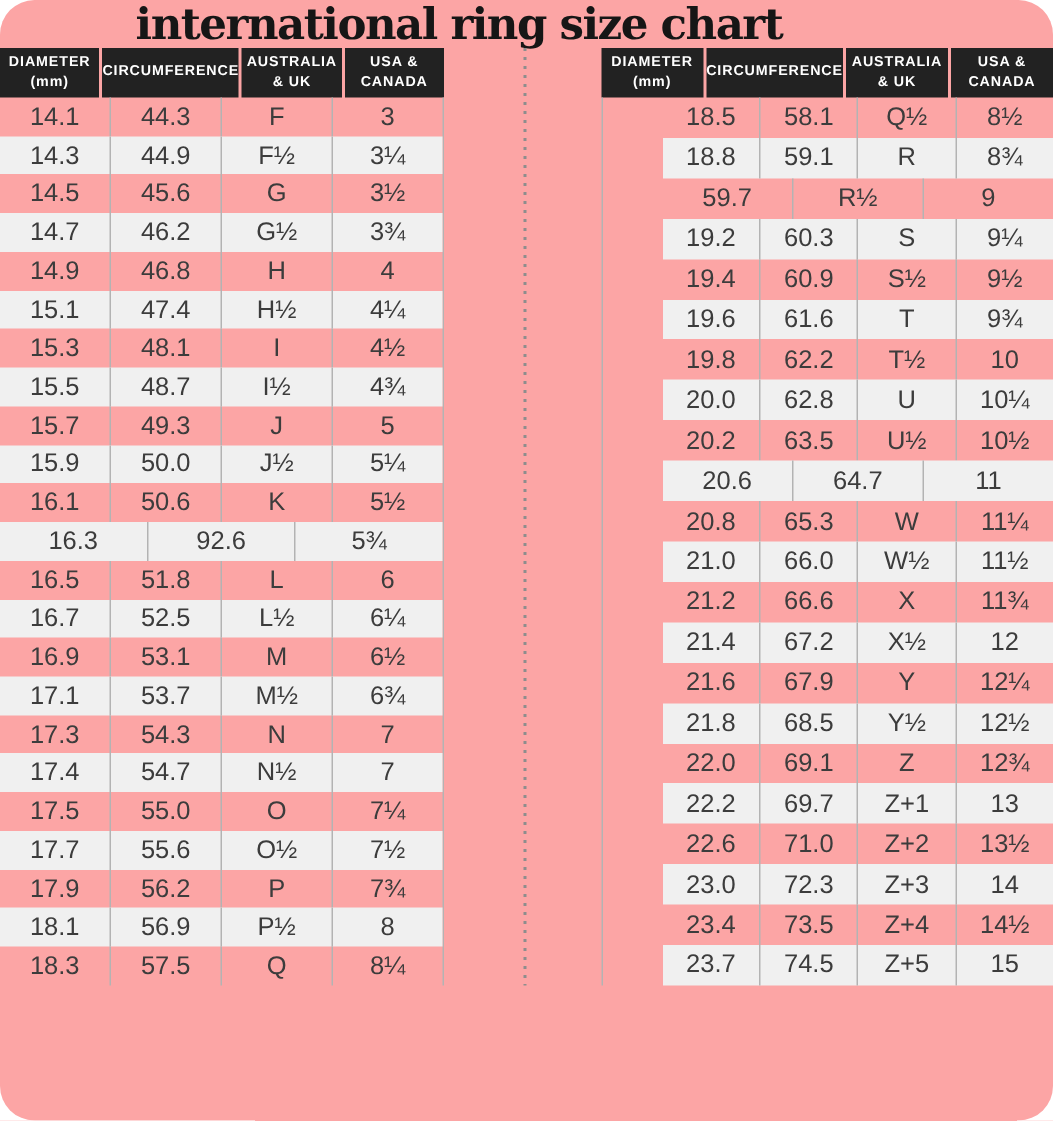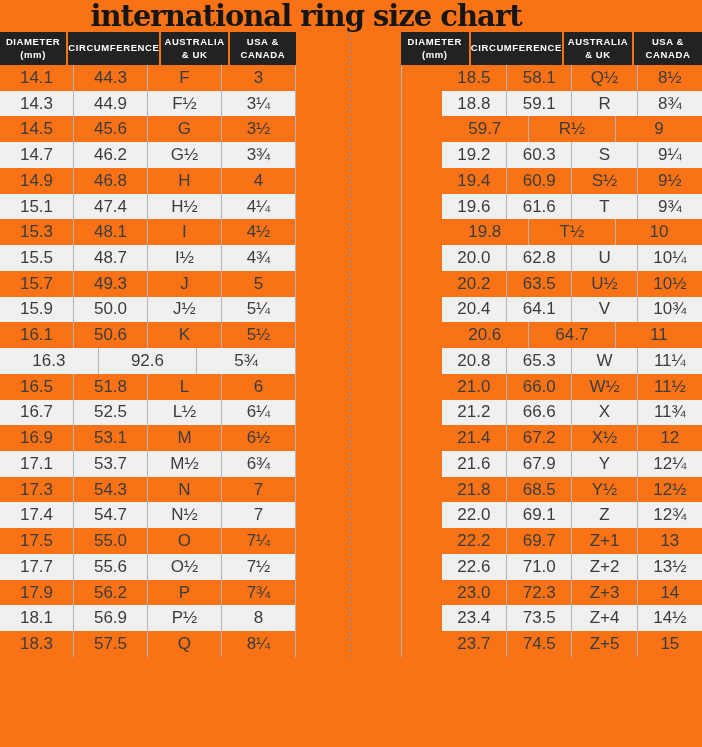--- a/index.html
+++ b/index.html
@@ -1,21 +1,22 @@
 <!DOCTYPE html>
 <html><head>
 <meta charset="utf-8">
 <style>
   html,body { margin:0; padding:0; background:#ffffff; }
   .page {
     width:702px; height:747px;
-    background:#f97316;
+    background:#fca5a5;
     font-family:"Liberation Sans", sans-serif;
     overflow:hidden;
     position:relative;
+    border-radius:23px;
   }
   .title {
     height:32px;
     display:flex; align-items:center; justify-content:center;
     font-family:"DejaVu Serif", serif;
     font-weight:bold;
     font-size:29px;
     letter-spacing:-1px;
     color:#161616;
     transform:translateX(-45px);
@@ -273,42 +274,37 @@
             <div class="td">9½</div>
           </div>
           <div class="row">
             <div class="td">19.6</div>
             <div class="td">61.6</div>
             <div class="td">T</div>
             <div class="td">9¾</div>
           </div>
           <div class="row">
             <div class="td">19.8</div>
+            <div class="td">62.2</div>
             <div class="td">T½</div>
             <div class="td">10</div>
           </div>
           <div class="row">
             <div class="td">20.0</div>
             <div class="td">62.8</div>
             <div class="td">U</div>
             <div class="td">10¼</div>
           </div>
           <div class="row">
             <div class="td">20.2</div>
             <div class="td">63.5</div>
             <div class="td">U½</div>
             <div class="td">10½</div>
           </div>
           <div class="row">
-            <div class="td">20.4</div>
-            <div class="td">64.1</div>
-            <div class="td">V</div>
-            <div class="td">10¾</div>
-          </div>
-          <div class="row">
             <div class="td">20.6</div>
             <div class="td">64.7</div>
             <div class="td">11</div>
           </div>
           <div class="row">
             <div class="td">20.8</div>
             <div class="td">65.3</div>
             <div class="td">W</div>
             <div class="td">11¼</div>
           </div>

